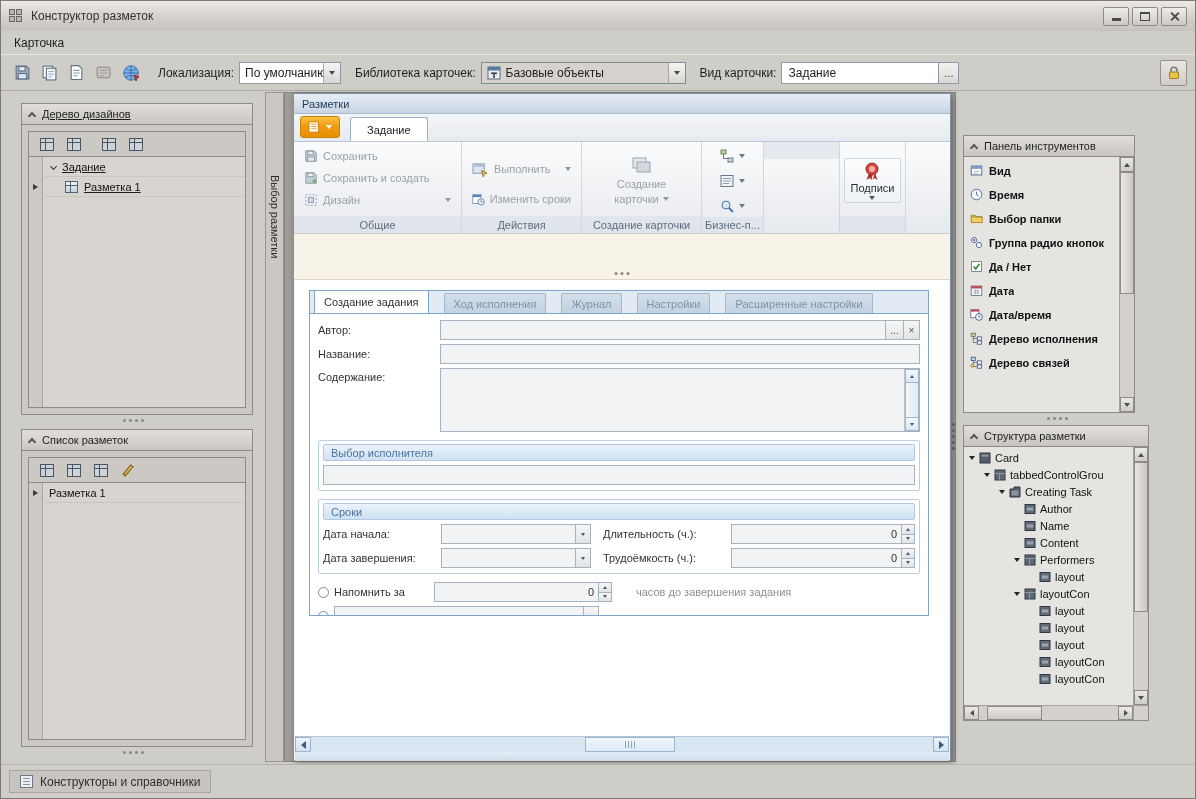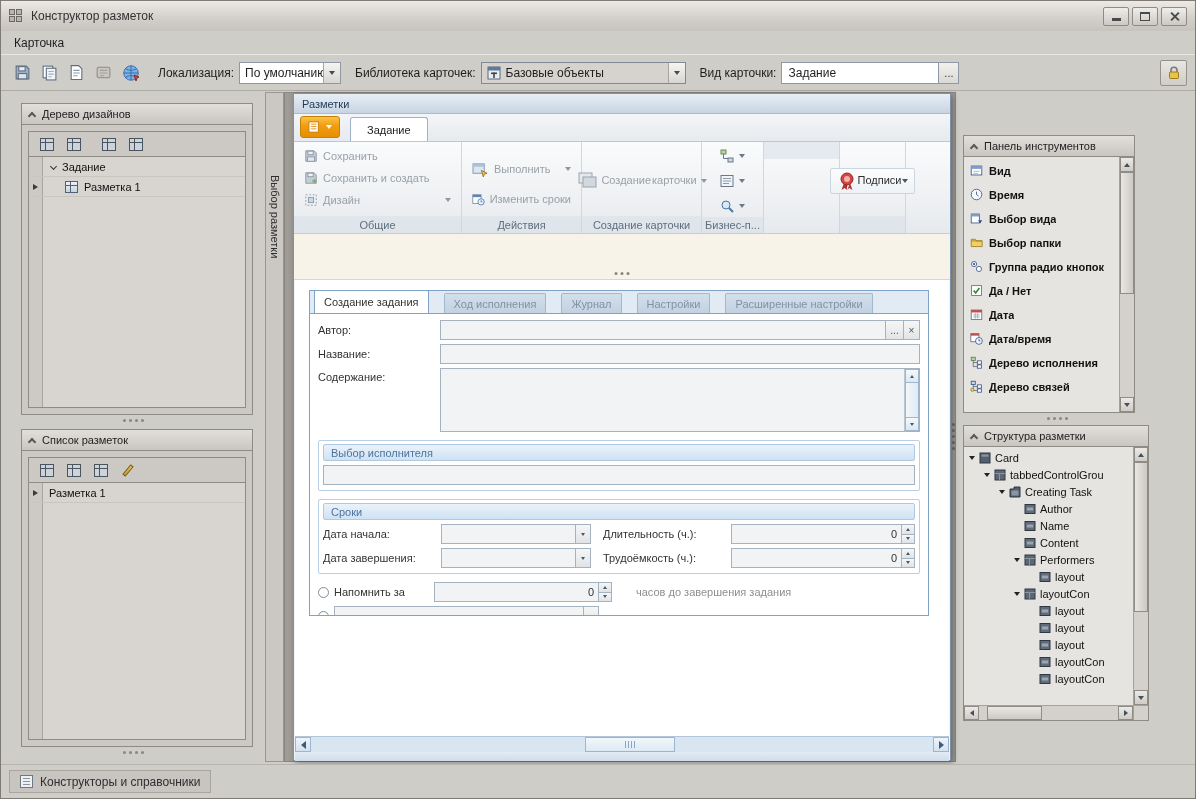--- a/index.html
+++ b/index.html
@@ -74,21 +74,21 @@
   .d-tab { margin-left:10px; height:24px; padding:0 16px; background:#fff; border:1px solid #9db3c8; border-bottom:none; border-radius:3px 3px 0 0; display:flex; align-items:center; font-size:11px; color:#222; }
   .ribbon { height:92px; display:flex; background:linear-gradient(#fafbfc,#edeff2 70%,#e6e9ed); border-bottom:1px solid #c6cdd5; }
   .rgroup { border-right:1px solid #d2d7dc; display:flex; flex-direction:column; flex:none; }
   .rg-body { flex:1; padding:3px 6px 0; }
   .rg-body.center { display:flex; align-items:center; justify-content:center; padding:3px 2px 0; }
   .rg-body.col { display:flex; flex-direction:column; align-items:center; justify-content:center; gap:3px; }
   .rg-label { height:17px; display:flex; align-items:center; justify-content:center; font-size:11px; color:#5e6e7e; background:rgba(220,226,233,.65); overflow:hidden; white-space:nowrap; }
   .rg-fill { flex:1; border-right:none; }
   .rbtn { display:flex; align-items:center; gap:5px; border:none; background:transparent; padding:2px 4px; font-size:11px; color:#99a1a9; font-family:inherit; height:22px; white-space:nowrap; }
   .rbtn .sp { flex:1; }
-  .rbig { display:flex; flex-direction:row; align-items:center; justify-content:center; gap:1px; border:1px solid transparent; background:transparent; font-size:11px; color:#99a1a9; font-family:inherit; padding:2px 6px; line-height:1.2; }
+  .rbig { display:flex; flex-direction:column; align-items:center; justify-content:center; gap:1px; border:1px solid transparent; background:transparent; font-size:11px; color:#99a1a9; font-family:inherit; padding:2px 6px; line-height:1.2; }
   .rbig.en { color:#2e2e2e; border-color:#ccd6e0; border-radius:2px; background:linear-gradient(#fdfdfe,#eef2f6); }
   .beige { height:46px; background:#f7f3e8; border-bottom:1px solid #ddd6c2; position:relative; }
   .beige .hgrip { left:50%; bottom:4px; transform:translateX(-50%); position:absolute; }
   .client { position:absolute; left:1px; right:1px; top:186px; height:456px; background:#fff; }
 
   
   .form { position:absolute; left:14px; top:10px; width:620px; height:326px; border:1px solid #7fa3c6; background:#fff; overflow:hidden; display:flex; flex-direction:column; }
   .ftabs { height:23px; background:#e2ebf4; border-bottom:1px solid #7fa3c6; display:flex; align-items:flex-end; padding:0 4px; flex:none; }
   .ftab { height:20px; padding:0 9px; display:flex; align-items:center; margin-right:15px; background:linear-gradient(#d3dfeb,#c2d2e2); border:1px solid #a3b8cc; border-bottom:none; border-radius:2px 2px 0 0; color:#8292a2; font-size:11px; white-space:nowrap; }
   .ftab.active { background:#fff; color:#333; height:23px; border-color:#7fa3c6; }
@@ -254,21 +254,21 @@
     <button class="sqbtn">...</button>
 
     <button class="lockbtn">
       <svg width="16" height="16" viewBox="0 0 16 16">
           <path d="M5 7.5V5.2a3 3 0 0 1 6 0v2.3" fill="none" stroke="#7a7a7a" stroke-width="1.6"></path>
           <rect x="3.5" y="7" width="9" height="6.5" rx="1" fill="#e8c34a" stroke="#9a7b1a"></rect>
         </svg>
     </button>
   </div>
 
-  <div class="panel" style="left:20px; top:102px; width:232px; height:312px;">
+  <div class="panel" style="left:20px; top:102px; width:232px; height:312px;text-decoration:underline;">
     <div class="p-hd">
       <span class="chev-up"></span>
       <span>Дерево дизайнов</span>
     </div>
     <div class="p-bd">
       <div class="mini-toolbar">
         <button class="mtb">
             <span class="grid-ic"></span>
           </button>
         <button class="mtb">
@@ -664,28 +664,20 @@
           </div>
           <div class="tb-item">
             <span><svg width="13" height="13" viewBox="0 0 16 16">
                 <circle cx="8" cy="8" r="6.5" fill="#f4f8fc" stroke="#31518a"></circle>
                 <path d="M8 4.5V8l2.5 2" stroke="#31518a" fill="none"></path>
               </svg></span>
             <span class="lb">Время</span>
           </div>
           <div class="tb-item">
             <span><svg width="13" height="13" viewBox="0 0 16 16">
-                <rect x="1.5" y="2.5" width="10" height="11" fill="#fff" stroke="#31518a"></rect>
-                <rect x="1.5" y="2.5" width="10" height="3" fill="#7e9cc8"></rect>
-                <path d="M10 10l5 0-2.5 4z" fill="#31518a"></path>
-              </svg></span>
-            <span class="lb">Выбор вида</span>
-          </div>
-          <div class="tb-item">
-            <span><svg width="13" height="13" viewBox="0 0 16 16">
                 <path d="M1.5 4h5l1.5 2h7v7h-13.5z" fill="#f2cf64" stroke="#9a7b1a"></path>
                 <path d="M1.5 6h13.5" stroke="#9a7b1a"></path>
               </svg></span>
             <span class="lb">Выбор папки</span>
           </div>
           <div class="tb-item">
             <span><svg width="13" height="13" viewBox="0 0 16 16">
                 <circle cx="5" cy="5" r="3.2" fill="#fff" stroke="#31518a"></circle>
                 <circle cx="5" cy="5" r="1.4" fill="#31518a"></circle>
                 <circle cx="11" cy="11" r="3.2" fill="#fff" stroke="#31518a"></circle>

